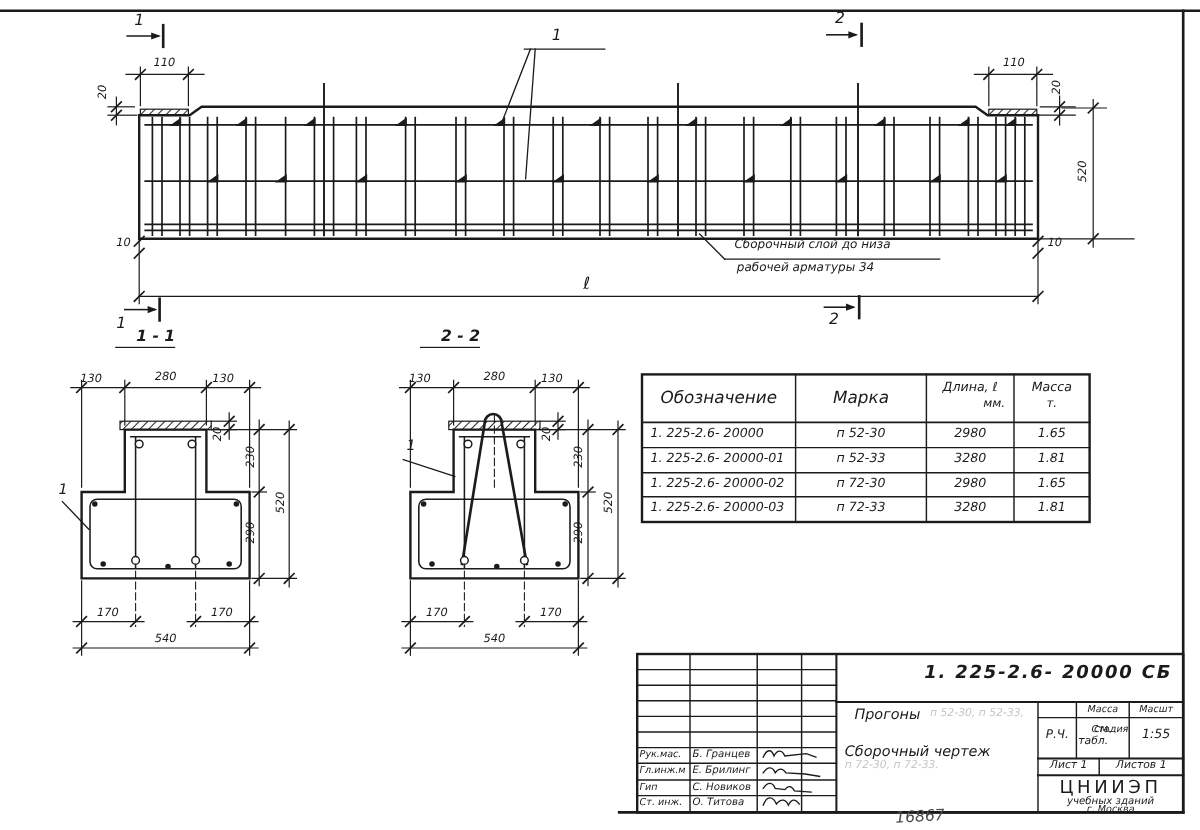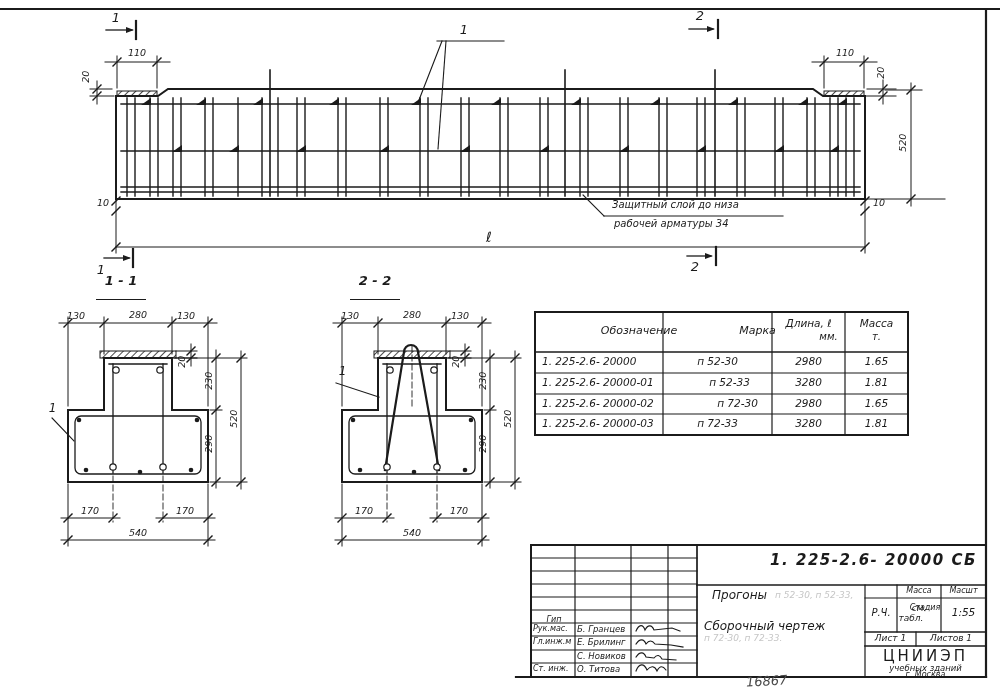--- a/index.html
+++ b/index.html
@@ -1,24 +1,24 @@
 <!DOCTYPE html>
 <html><head>
 <meta charset="utf-8">
 <style>
   html,body{margin:0;padding:0;background:#ffffff;}
   #sheet{position:relative;width:1000px;height:692px;background:#ffffff;overflow:hidden;
          font-family:"DejaVu Sans",sans-serif;color:#1b1b1b;}
   #linework{position:absolute;left:0;top:0;}
   .d{position:absolute;font-style:italic;font-size:9.5px;line-height:1;text-align:center;color:#1b1b1b;white-space:nowrap;}
   .rot{transform:rotate(-90deg);}
-  .fs13{font-size:13px;} .fs12{font-size:12px;} .fs14{font-size:14px;} .fs11{font-size:11px;padding-left:40px;}
+  .fs13{font-size:13px;} .fs12{font-size:12px;} .fs14{font-size:14px;} .fs11{font-size:14px;}
   .fs10{font-size:10px;} .fs105{font-size:10.5px;} .fs9{font-size:9px;} .fs85{font-size:8.5px;} .fs8{font-size:8px;}
   .left{text-align:left;}
-  .sec-title{font-size:13px;font-weight:bold;border-bottom:1.6px solid #1b1b1b;padding-bottom:12px;}
+  .sec-title{font-size:13px;font-weight:bold;border-bottom:1.6px solid #1b1b1b;padding-bottom:2px;text-align:right;}
   .faded{color:#c6c6c6;}
   .doc-num{font-size:15px;font-weight:bold;letter-spacing:1.5px;}
   .org{font-style:normal;font-size:15px;letter-spacing:3px;font-weight:500;}
   .hand{color:#4a4a4a;font-size:13px;transform:rotate(-3deg);}
 </style>
 </head>
 <body>
 
 <div id="sheet">
 
@@ -335,21 +335,21 @@
   <div class="d fs13" style="left:693px;top:9px;width:14px;">2</div>
   <div class="d fs13" style="left:457px;top:23px;width:14px;">1</div>
   <div class="d" style="left:121px;top:48px;width:32px;">110</div>
   <div class="d rot" style="left:76px;top:72px;width:20px;">20</div>
   <div class="d" style="left:829px;top:48px;width:32px;">110</div>
   <div class="d rot" style="left:871px;top:68px;width:20px;">20</div>
   <div class="d rot" style="left:890px;top:138px;width:26px;">520</div>
   <div class="d" style="left:94px;top:198px;width:18px;">10</div>
   <div class="d" style="left:870px;top:198px;width:18px;">10</div>
   <div class="d fs14" style="left:480px;top:230px;width:18px;">ℓ</div>
-  <div class="d fs10 left" style="left:612px;top:200px;width:150px;">Защитный слой до низа</div>
+  <div class="d fs10 left" style="left:612px;top:200px;width:150px;">Сборочный слой до низа</div>
   <div class="d fs10 left" style="left:614px;top:219px;width:140px;">рабочей арматуры  34</div>
   <div class="d fs13" style="left:94px;top:263px;width:14px;">1</div>
   <div class="d fs13" style="left:688px;top:260px;width:14px;">2</div>
 
   <div class="d sec-title" style="left:96px;top:274px;width:50px;">1 - 1</div>
   <div class="d" style="left:61px;top:311px;width:30px;">130</div>
   <div class="d" style="left:121px;top:310px;width:34px;">280</div>
   <div class="d" style="left:171px;top:311px;width:30px;">130</div>
   <div class="d fs12" style="left:46px;top:402px;width:13px;">1</div>
   <div class="d rot" style="left:172px;top:357px;width:20px;">20</div>
@@ -379,26 +379,26 @@
   <div class="d fs10" style="left:772px;top:332px;width:73px;margin-left:20px;">мм.</div>
   <div class="d fs105" style="left:845px;top:318px;width:63px;">Масса</div>
   <div class="d fs10" style="left:845px;top:332px;width:63px;">т.</div>
 
   <div class="d fs105 left" style="left:542px;top:356px;width:118px;">1. 225-2.6- 20000</div>
   <div class="d fs105" style="left:663px;top:356px;width:109px;">п 52-30</div>
   <div class="d fs105" style="left:772px;top:356px;width:73px;">2980</div>
   <div class="d fs105" style="left:845px;top:356px;width:63px;">1.65</div>
 
   <div class="d fs105 left" style="left:542px;top:377px;width:118px;">1. 225-2.6- 20000-01</div>
-  <div class="d fs105" style="left:663px;top:377px;width:109px;padding-left:12px;">п 52-33</div>
+  <div class="d fs105" style="left:663px;top:377px;width:109px;">п 52-33</div>
   <div class="d fs105" style="left:772px;top:377px;width:73px;">3280</div>
   <div class="d fs105" style="left:845px;top:377px;width:63px;">1.81</div>
 
   <div class="d fs105 left" style="left:542px;top:398px;width:118px;">1. 225-2.6- 20000-02</div>
-  <div class="d fs105" style="left:663px;top:398px;width:109px;margin-left:20px;">п 72-30</div>
+  <div class="d fs105" style="left:663px;top:398px;width:109px;">п 72-30</div>
   <div class="d fs105" style="left:772px;top:398px;width:73px;">2980</div>
   <div class="d fs105" style="left:845px;top:398px;width:63px;">1.65</div>
 
   <div class="d fs105 left" style="left:542px;top:418px;width:118px;">1. 225-2.6- 20000-03</div>
   <div class="d fs105" style="left:663px;top:418px;width:109px;">п 72-33</div>
   <div class="d fs105" style="left:772px;top:418px;width:73px;">3280</div>
   <div class="d fs105" style="left:845px;top:418px;width:63px;">1.81</div>
 
   <div class="d doc-num" style="left:697px;top:553px;width:289px;margin-left:32px;">1. 225-2.6- 20000 СБ</div>
   <div class="d fs12 left" style="left:712px;top:589px;width:100px;">Прогоны</div>
@@ -416,19 +416,19 @@
   <div class="d fs9" style="left:865px;top:634px;width:51px;">Лист 1</div>
   <div class="d fs9" style="left:916px;top:634px;width:70px;">Листов  1</div>
   <div class="d org" style="left:865px;top:649px;width:121px;">ЦНИИЭП</div>
   <div class="d fs85" style="left:865px;top:664px;width:121px;">учебных зданий</div>
   <div class="d fs8" style="left:865px;top:671px;width:121px;">г. Москва</div>
 
   <div class="d fs8 left" style="left:533px;top:625px;width:42px;">Рук.мас.</div>
   <div class="d fs85 left" style="left:577px;top:625px;width:54px;">Б. Гранцев</div>
   <div class="d fs8 left" style="left:533px;top:638px;width:19px;">Гл.инж.м</div>
   <div class="d fs85 left" style="left:577px;top:638px;width:54px;">Е. Брилинг</div>
-  <div class="d fs8 left" style="left:533px;top:616px;width:42px;text-align:center;">Гип</div>
+  <div class="d fs8 left" style="left:533px;top:652px;width:42px;">Гип</div>
   <div class="d fs85 left" style="left:577px;top:652px;width:54px;">С. Новиков</div>
   <div class="d fs8 left" style="left:533px;top:665px;width:42px;">Ст. инж.</div>
   <div class="d fs85 left" style="left:577px;top:665px;width:54px;">О. Титова</div>
 
   <div class="d hand left" style="left:746px;top:674px;width:60px;">16867</div>
 </div>
 
 </body></html>

